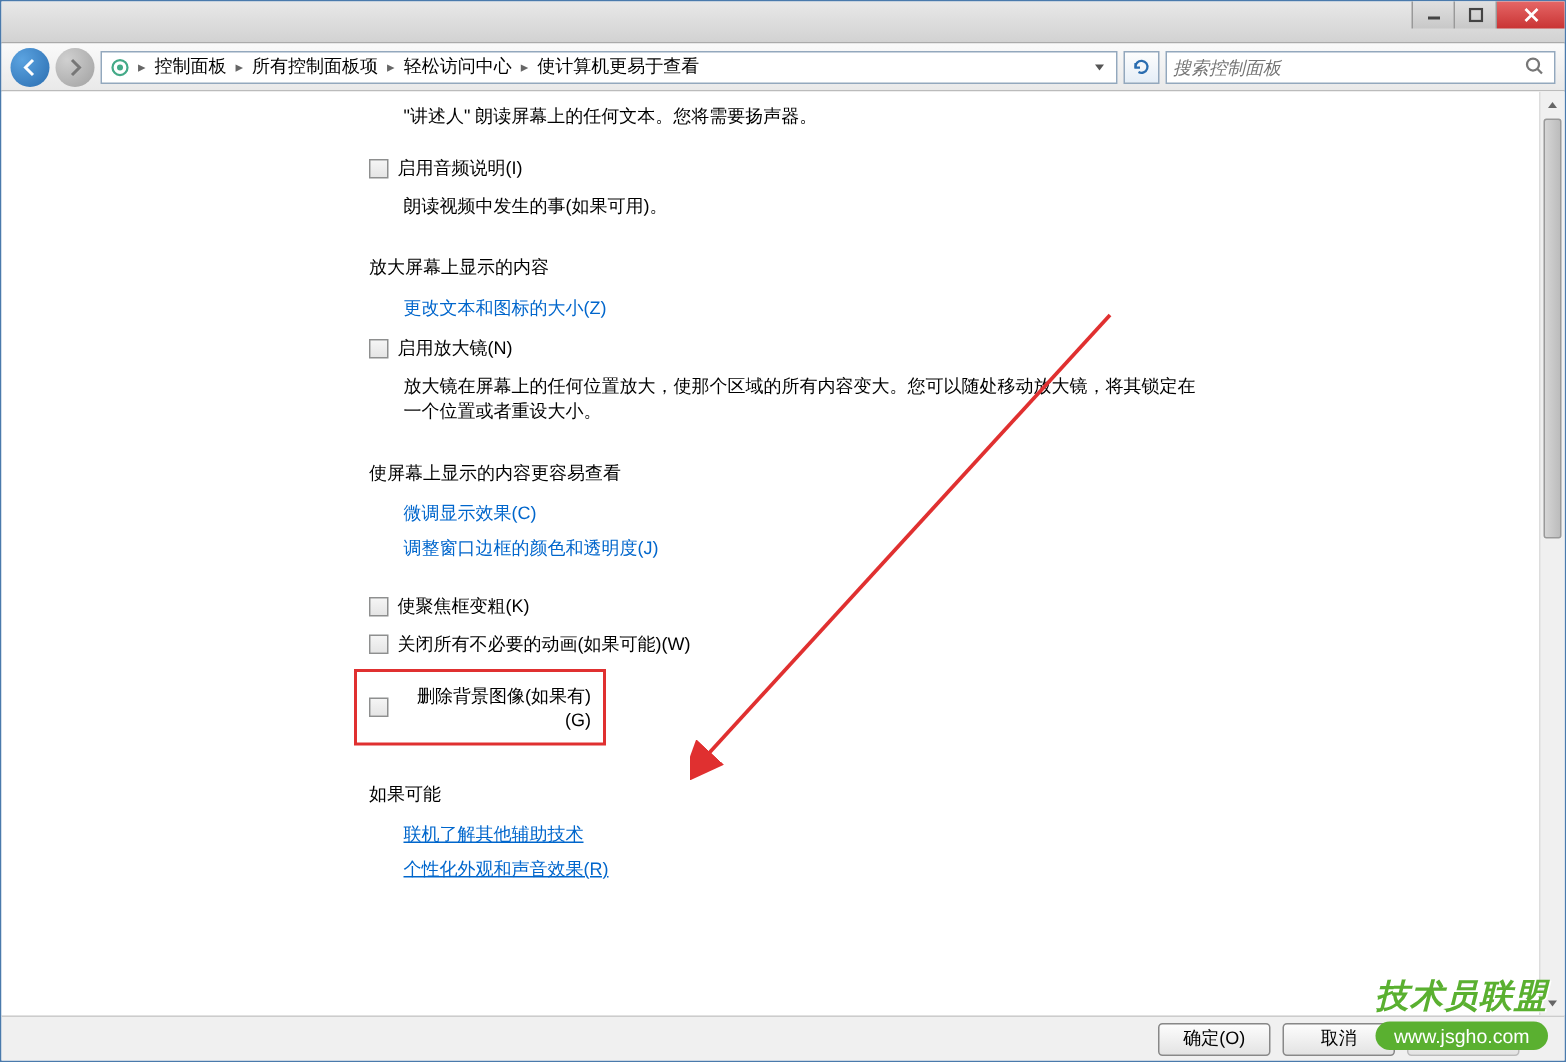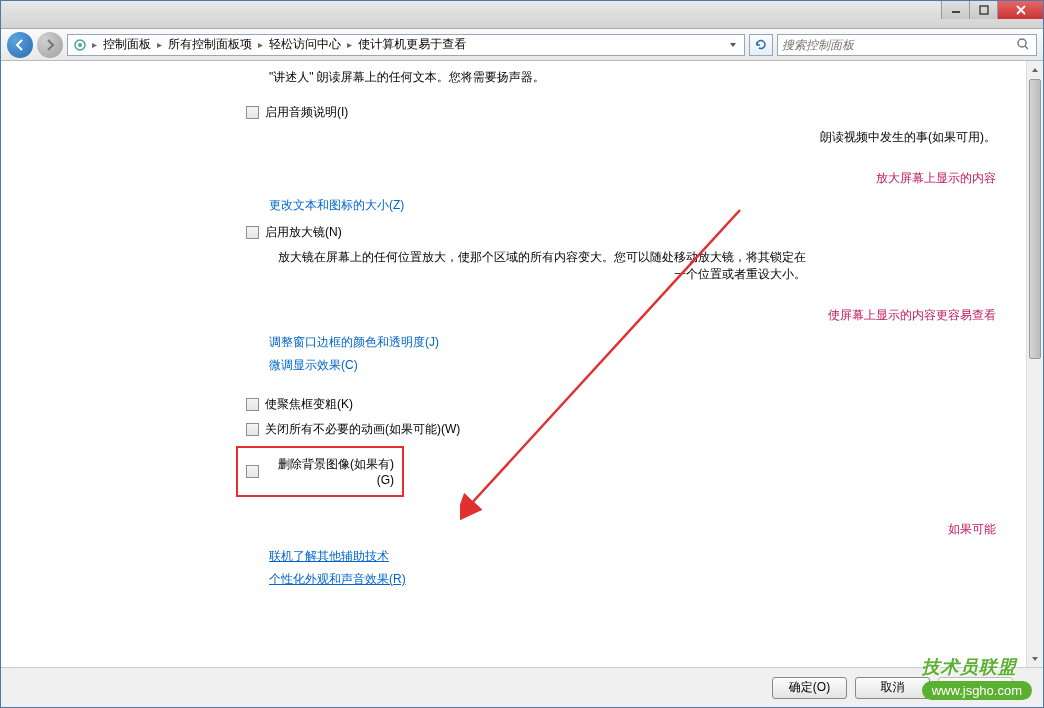--- a/index.html
+++ b/index.html
@@ -39,47 +39,47 @@
     .scroll-arrow { position: absolute; left: 0; right: 0; height: 17px; display: flex; align-items: center; justify-content: center; }
     .scroll-arrow.up { top: 0; }
     .scroll-arrow.down { bottom: 0; }
     
     .narrator-text { color: #000; padding-left: 23px; margin-bottom: 18px; }
     
     .checkbox-row { display: flex; align-items: center; gap: 6px; margin-bottom: 8px; }
     .checkbox { width: 13px; height: 13px; border: 1px solid #8e8f8f; background: linear-gradient(to bottom, #f5f5f5, #e5e5e5); }
     .checkbox-label { color: #000; }
     
-    .indent { padding-left: 23px; text-align: right; }
+    .indent { padding-left: 23px; }
     .desc-text { color: #000; margin-bottom: 18px; }
     
-    .section-header { color: #be185d; margin-top: 24px; margin-bottom: 10px; text-align: right; }
+    .section-header { color: #000000; margin-top: 24px; margin-bottom: 10px; }
     .link { color: #0066cc; display: block; margin-bottom: 6px; padding-left: 23px; }
     .link-underline { color: #0066cc; text-decoration: underline; display: block; margin-bottom: 6px; padding-left: 23px; }
     
     .cursor-row { display: flex; align-items: center; gap: 14px; margin: 14px 0; }
     .cursor-label { color: #000; }
     .cursor-select { width: 52px; height: 21px; border: 1px solid #7b9ebd; background: #fff; display: flex; align-items: center; }
     .cursor-select-val { flex: 1; padding: 0 6px; }
     .cursor-select-btn { width: 16px; height: 100%; border-left: 1px solid #7b9ebd; background: linear-gradient(to bottom, #f0f0f0, #d8d8d8); display: flex; align-items: center; justify-content: center; }
     .preview-label { color: #000; }
     .preview-box { width: 52px; height: 21px; border: 1px solid #7b9ebd; background: #fff; display: flex; align-items: center; padding-left: 6px; }
     .preview-cursor { width: 1px; height: 14px; background: #000; }
     
     .highlight-box { border: 2px solid #e03030; padding: 8px 8px; margin: 6px 0 6px -10px; width: 168px; text-align: right; }
     .highlight-box .checkbox-row { margin-bottom: 0; }
     
     .arrow-annotation { position: absolute; top: 200px; left: 460px; pointer-events: none; }
     
-    .bottom-bar { height: 40px; border-top: 1px solid #ccc; background: #f0f0f0; display: flex; align-items: center; justify-content: flex-end; padding-right: 30px; gap: 8px; }
+    .bottom-bar { height: 30px; border-top: 1px solid #ccc; background: #f0f0f0; display: flex; align-items: center; justify-content: flex-end; padding-right: 30px; gap: 8px; }
     .btn { min-width: 75px; height: 22px; border: 1px solid #888; background: linear-gradient(to bottom, #fdfdfd, #e3e3e3); border-radius: 3px; padding: 0 10px; display: flex; align-items: center; justify-content: center; }
     .btn.disabled { color: #999; border-color: #bbb; }
     
     .watermark { position: absolute; bottom: 8px; right: 12px; pointer-events: none; }
-    .wm-text { font-size: 18px; font-weight: bold; color: #5ab030; font-style: italic; text-shadow: 1px 1px 0 #fff; letter-spacing: 1px; }
+    .wm-text { font-size: 22px; font-weight: bold; color: #5ab030; font-style: italic; text-shadow: 1px 1px 0 #fff; letter-spacing: 1px; }
     .wm-url { background: #5ab030; color: #fff; padding: 2px 10px; border-radius: 10px; font-size: 13px; text-align: center; margin-top: 2px; }
   </style>
 </head>
 <body>
 
 <div class="window">
   <div class="titlebar">
     <div class="win-btn">
       <svg width="10" height="10" viewBox="0 0 10 10">
           <rect x="1" y="6" width="8" height="2"></rect>
@@ -160,22 +160,22 @@
 
       <div class="section-header">放大屏幕上显示的内容</div>
       <a class="link">更改文本和图标的大小(Z)</a>
       <div class="checkbox-row" style="margin-top:10px;">
         <div class="checkbox"></div>
         <span class="checkbox-label">启用放大镜(N)</span>
       </div>
       <div class="desc-text indent" style="max-width:560px;">放大镜在屏幕上的任何位置放大，使那个区域的所有内容变大。您可以随处移动放大镜，将其锁定在一个位置或者重设大小。</div>
 
       <div class="section-header">使屏幕上显示的内容更容易查看</div>
+      <a class="link">微调显示效果(C)</a>
       <a class="link">调整窗口边框的颜色和透明度(J)</a>
-      <a class="link">微调显示效果(C)</a>
       <div class="checkbox-row" style="margin-top:22px;">
         <div class="checkbox"></div>
         <span class="checkbox-label">使聚焦框变粗(K)</span>
       </div>
 
 
       <div class="checkbox-row">
         <div class="checkbox"></div>
         <span class="checkbox-label">关闭所有不必要的动画(如果可能)(W)</span>
       </div>

